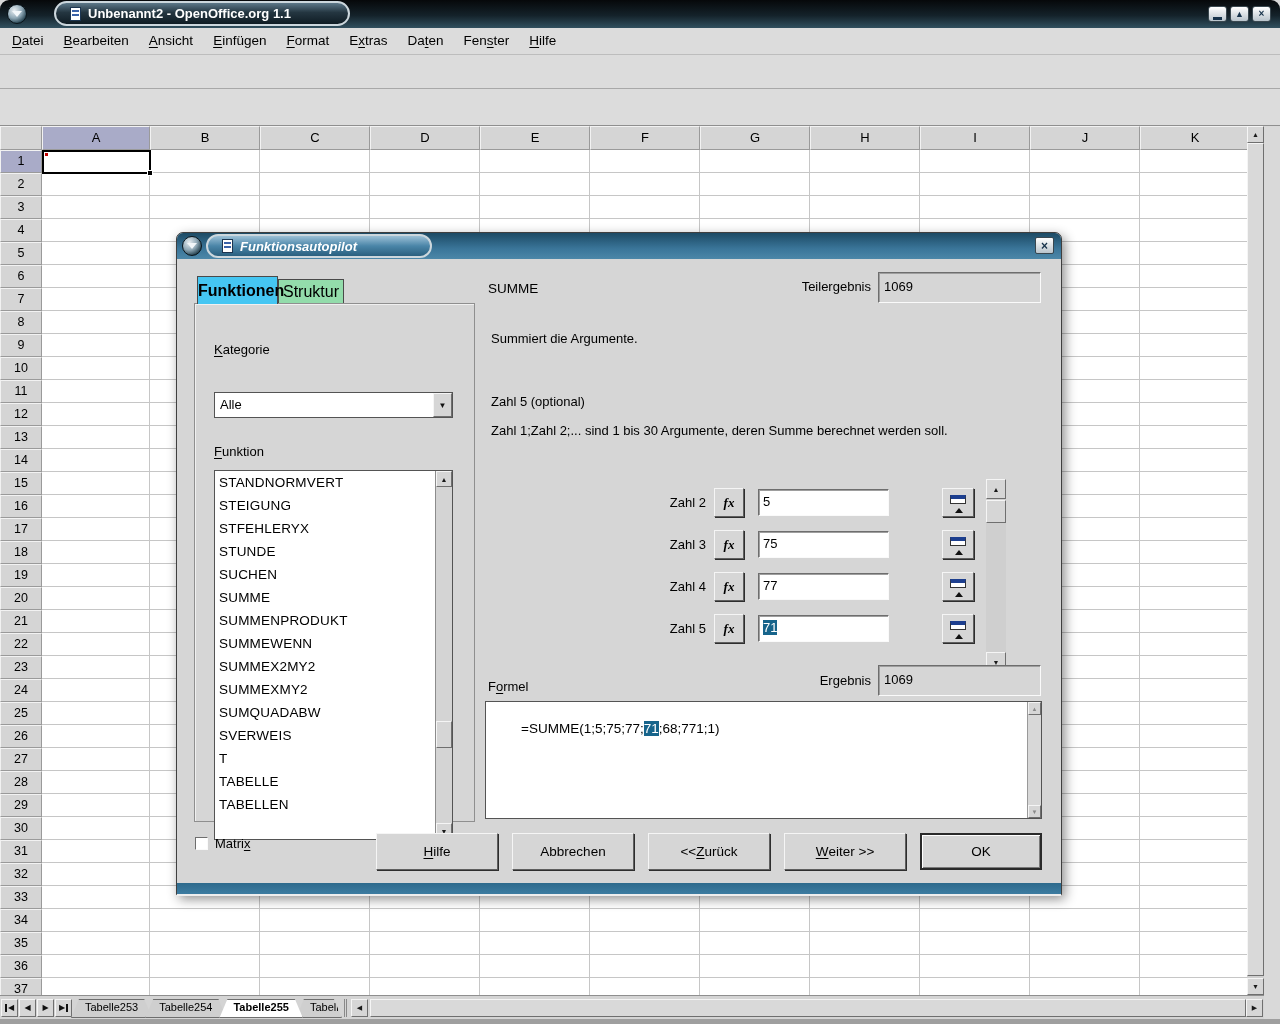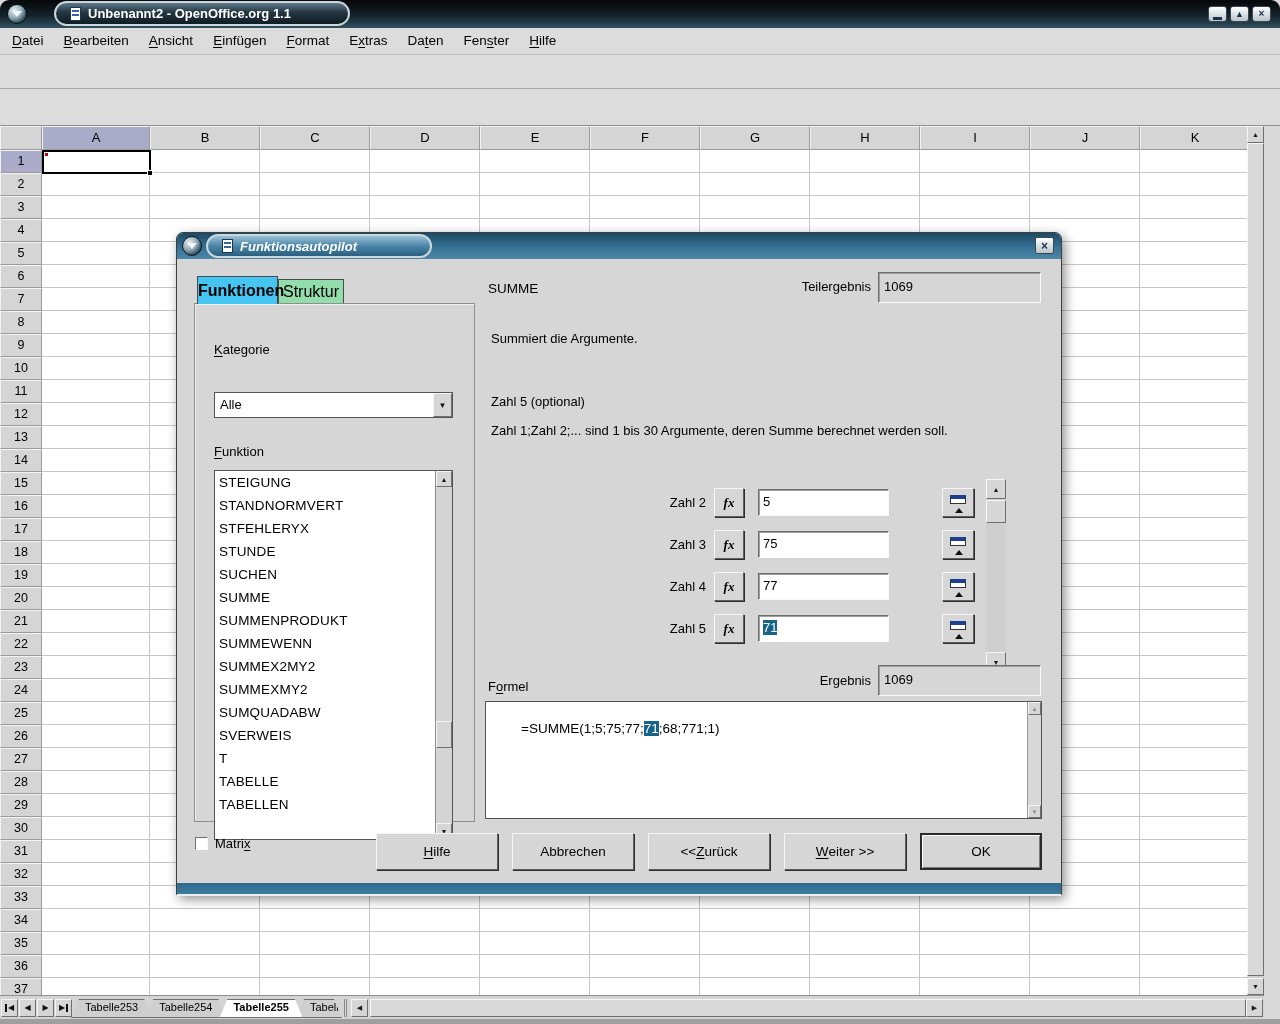--- a/index.html
+++ b/index.html
@@ -506,23 +506,23 @@
       <div class="dtab" id="dtab-1">Struktur</div>
       <div id="tabpage">
         <div class="dlabel" style="left:19px; top:38px"><u>K</u>ategorie</div>
         <div id="katcombo">
           <span class="cval">Alle</span>
           <span class="cbtn">▼</span>
         </div>
         <div class="dlabel" style="left:19px; top:140px"><u>F</u>unktion</div>
         <div id="funclist">
 
+            <div class="fitem">STANDNORMVERT</div>
+
             <div class="fitem">STEIGUNG</div>
-
-            <div class="fitem">STANDNORMVERT</div>
 
             <div class="fitem">STFEHLERYX</div>
 
             <div class="fitem">STUNDE</div>
 
             <div class="fitem">SUCHEN</div>
 
             <div class="fitem">SUMME</div>
 
             <div class="fitem">SUMMENPRODUKT</div>

